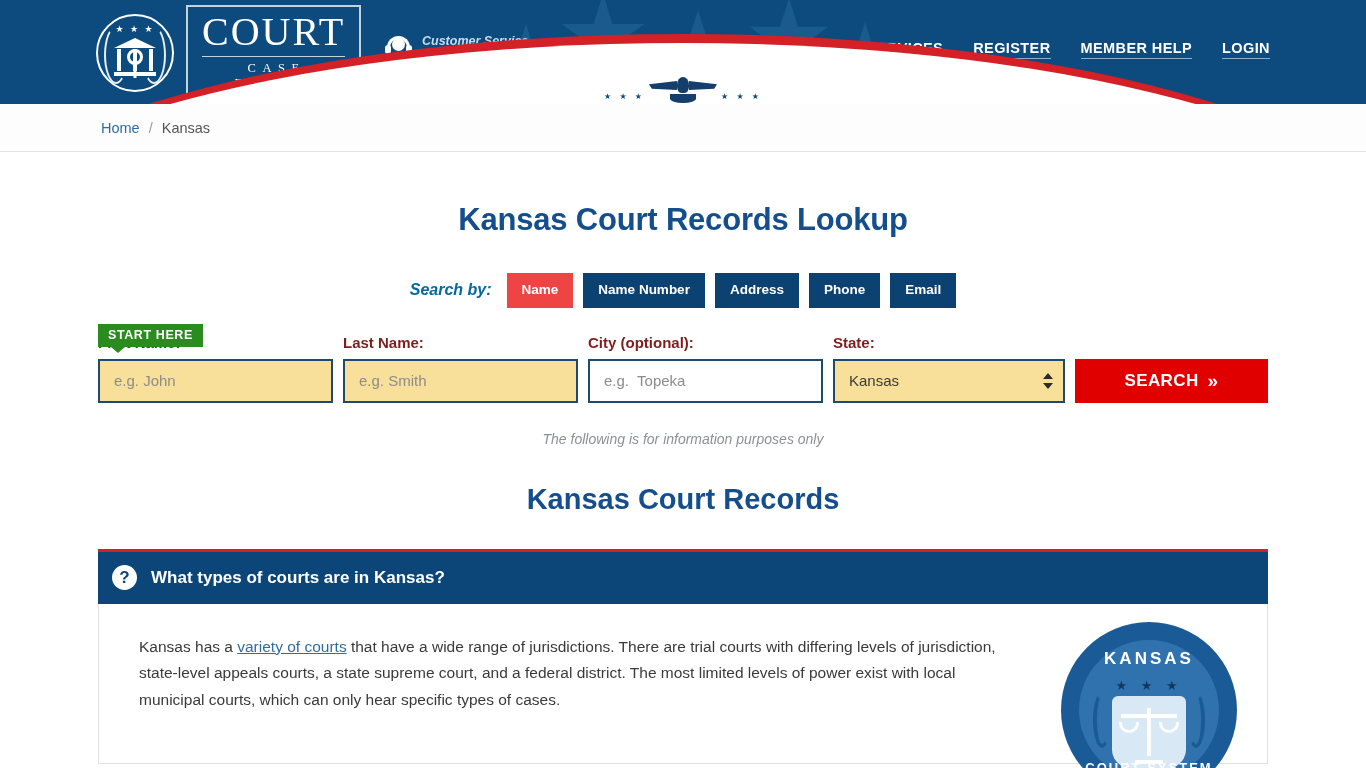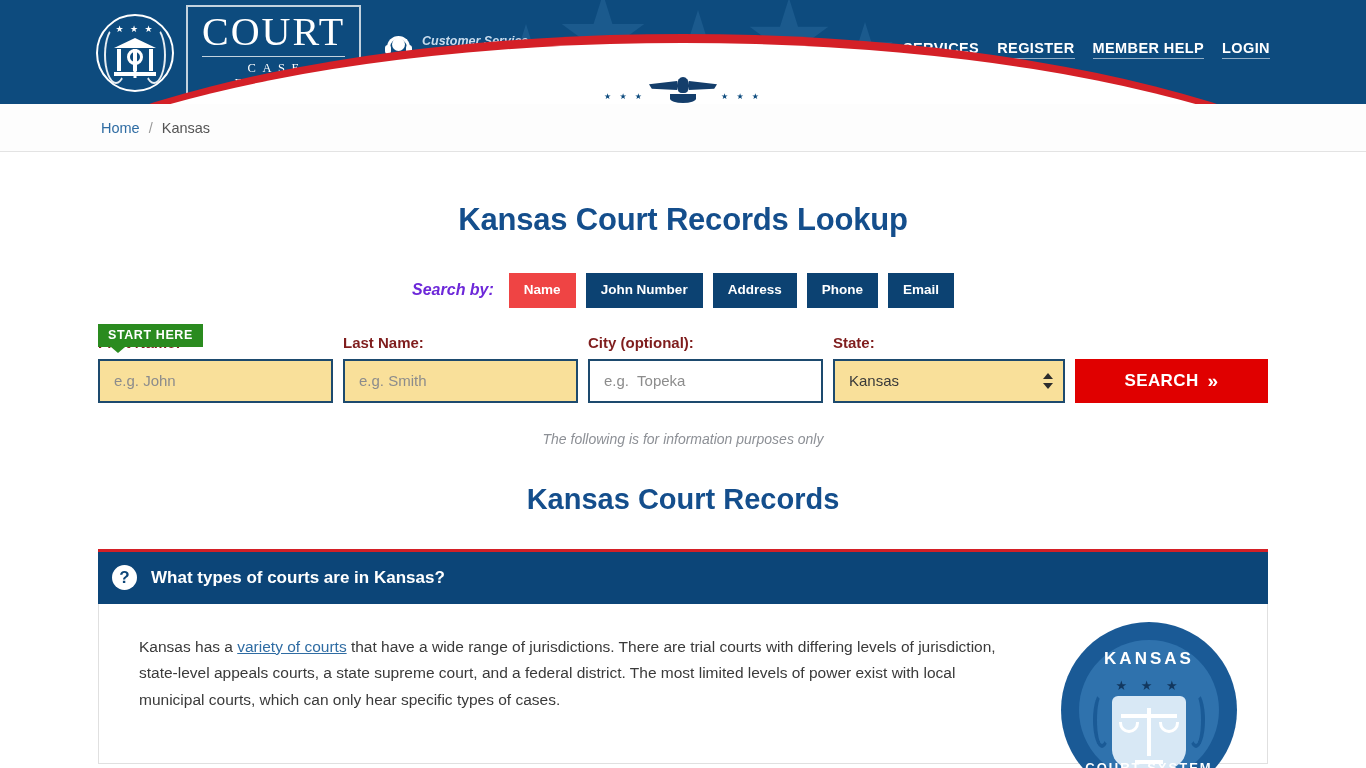--- a/index.html
+++ b/index.html
@@ -116,21 +116,21 @@
     color: #c9dced; line-height: 1.15;
   }
   .cs-phone {
     font-family: "Liberation Sans", sans-serif;
     font-style: italic; font-weight: bold; font-size: 18px;
     color: #ffffff; line-height: 1.15; letter-spacing: -.2px;
   }
 
   .main-nav {
     position: absolute; right: 96px; top: 40px;
-    display: flex; align-items: center; gap: 18px;
+    display: flex; align-items: center; gap: 30px;
   }
   .main-nav a {
     color: #ffffff;
     font-size: 14.5px;
     font-weight: bold;
     letter-spacing: .4px;
     text-decoration: none;
     border-bottom: 1px solid rgba(255,255,255,.55);
     padding-bottom: 2px;
     white-space: nowrap;
@@ -185,21 +185,21 @@
     margin: 50px 0 0;
     letter-spacing: -.2px;
   }
 
   .searchby-row {
     display: flex; align-items: center; justify-content: center;
     gap: 10px; margin-top: 35px;
   }
   .searchby-label {
     font-size: 16px; font-weight: bold; font-style: italic;
-    color: #6d28d9; margin-right: 5px;
+    color: #0369a1; margin-right: 5px;
   }
   .tab-btn {
     background: #0c4272;
     color: #ffffff;
     font-size: 13.5px;
     font-weight: bold;
     padding: 10px 15px 11px;
     border: 0;
     cursor: pointer;
     font-family: "Liberation Sans", sans-serif;
@@ -488,21 +488,21 @@
   <span class="crumb-cur">Kansas</span>
 </div>
 
 <main class="page-main">
 
   <h1 class="page-title">Kansas Court Records Lookup</h1>
 
   <div class="searchby-row">
     <span class="searchby-label">Search by:</span>
     <button class="tab-btn active">Name</button>
-    <button class="tab-btn">John Number</button>
+    <button class="tab-btn">Name Number</button>
     <button class="tab-btn">Address</button>
     <button class="tab-btn">Phone</button>
     <button class="tab-btn">Email</button>
   </div>
 
   <div class="form-zone">
     <div class="start-here">START HERE</div>
 
     <div class="form-row">
       <div class="field first">

